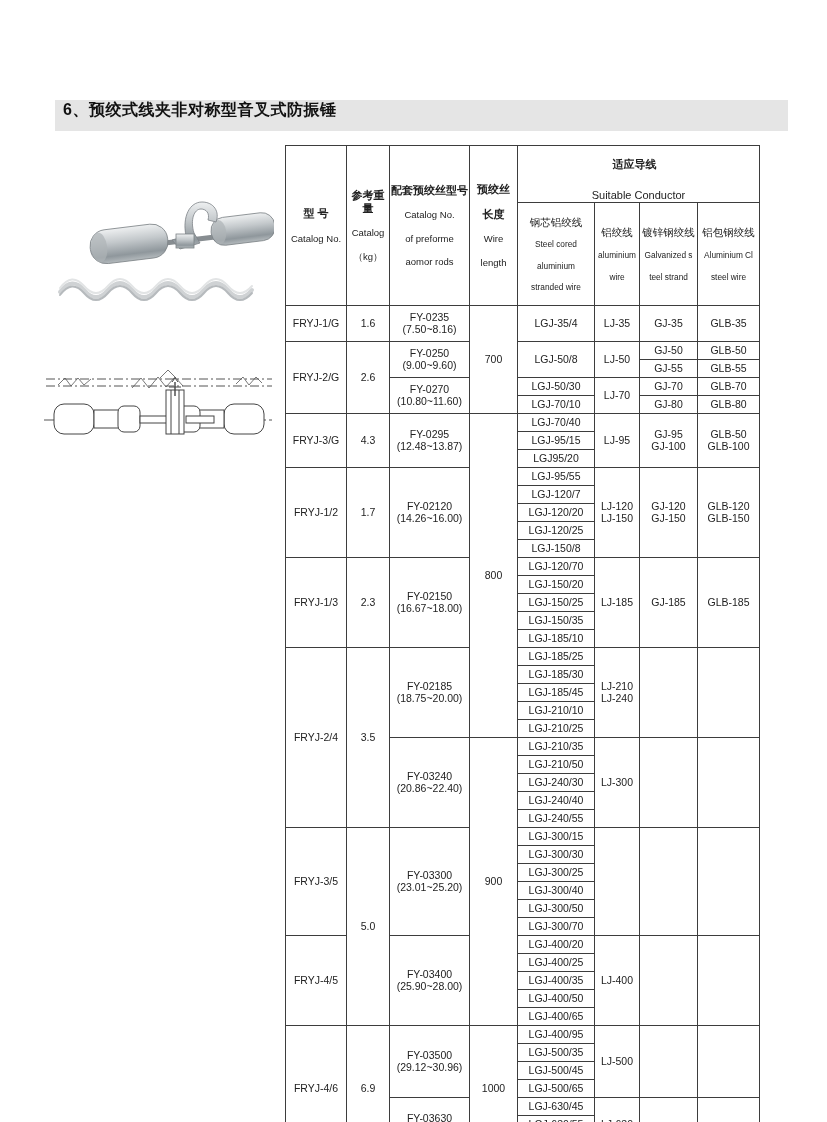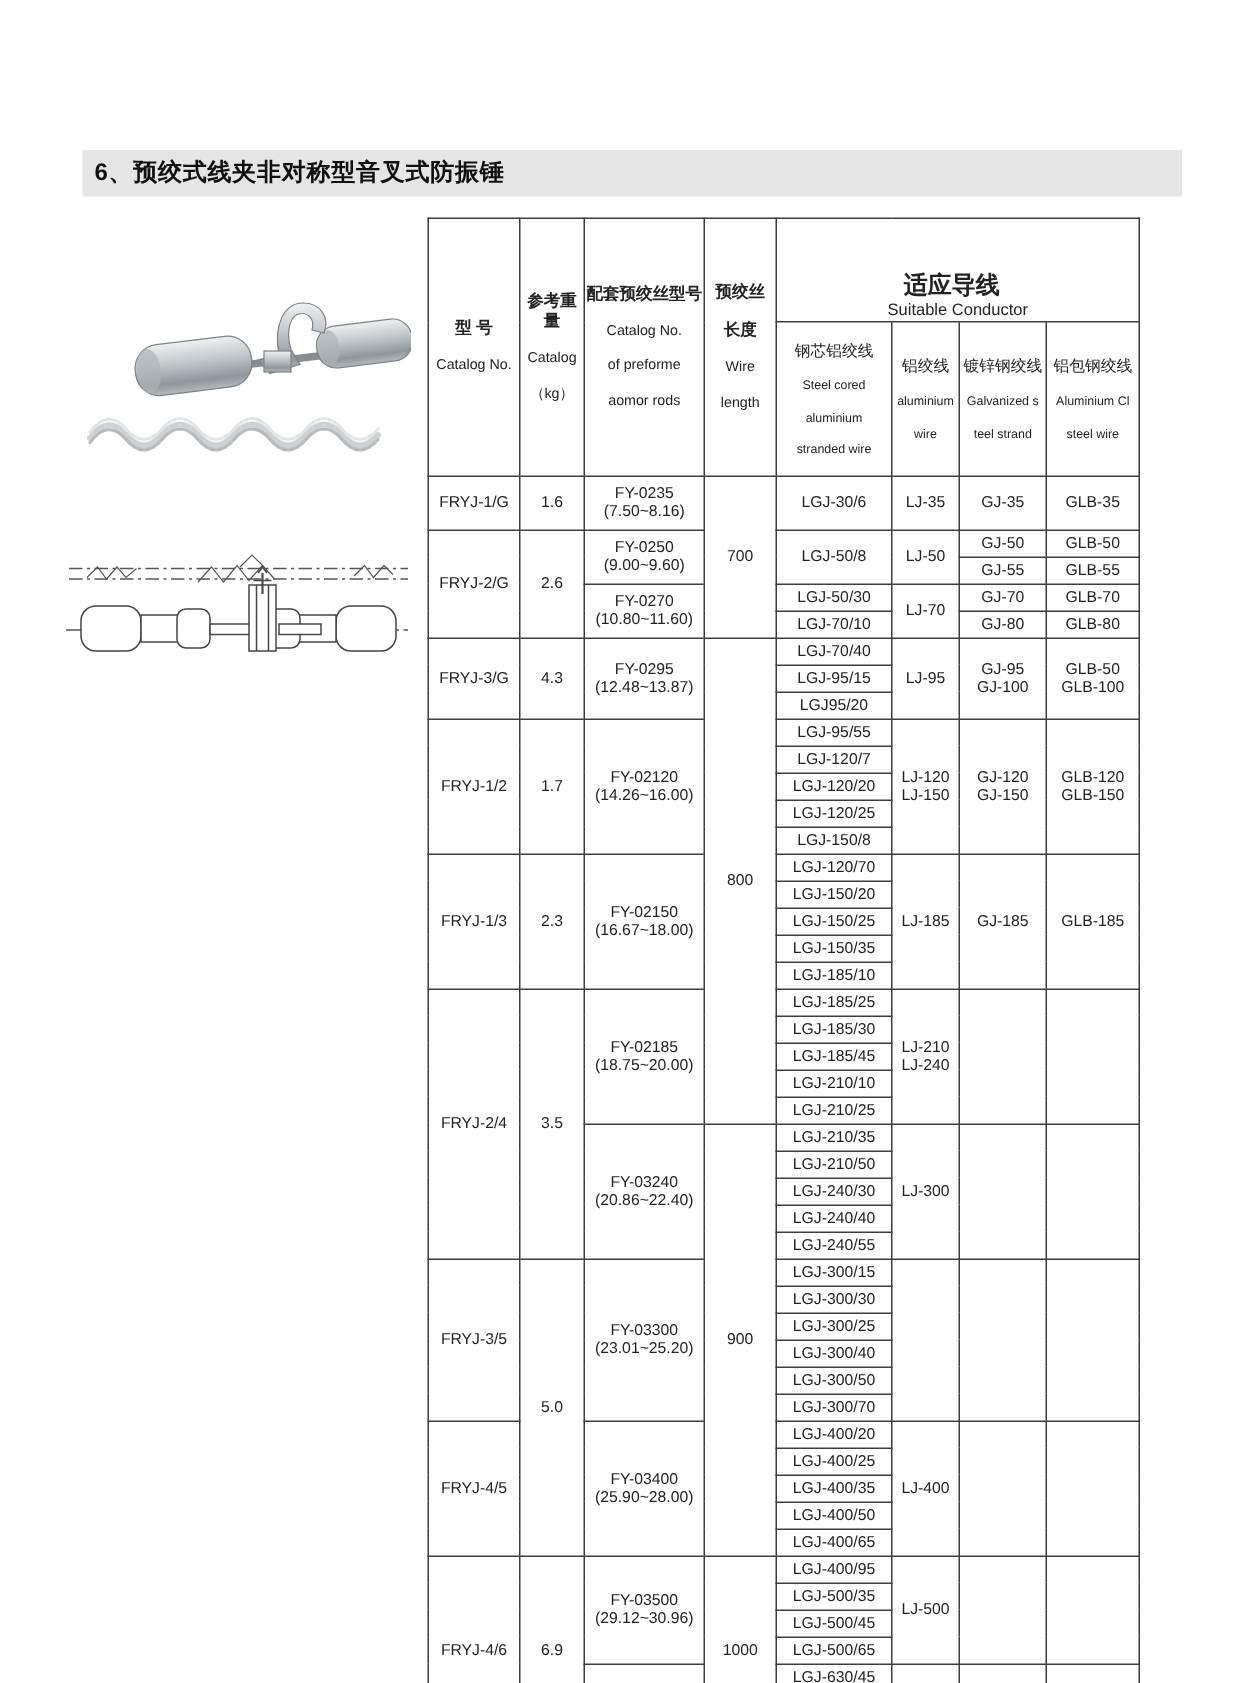--- a/index.html
+++ b/index.html
@@ -1,37 +1,37 @@
 <!DOCTYPE html>
 <html><head>
 <meta charset="utf-8">
 <style>
   html,body{margin:0;padding:0;background:#fff;}
   .page{position:relative;width:827px;height:1122px;background:#fff;
         font-family:"Liberation Sans",sans-serif;color:#222;overflow:hidden;}
   .title-bar{position:absolute;left:55px;top:100px;width:733px;height:31px;
-             background:#e5e5e5;display:flex;align-items:center;}
+             background:#e5e5e5;display:flex;align-items:flex-start;}
   .title-bar .t{font-size:16px;font-weight:bold;color:#111;padding-left:8px;letter-spacing:.5px;}
   .photo{position:absolute;left:52px;top:176px;}
   .drawing{position:absolute;left:40px;top:348px;}
   table.spec{position:absolute;left:285px;top:145px;width:474px;
              border-collapse:collapse;table-layout:fixed;border:1px solid #3d3d3d;}
   .spec th,.spec td{border:1px solid #3d3d3d;text-align:center;vertical-align:middle;
              padding:0;font-size:10.5px;line-height:1.18;white-space:pre-line;color:#222;overflow:hidden;}
   .spec thead tr.h1{height:37px;}
   .spec thead tr.h2{height:40px;}
   .spec tbody tr{height:18px;}
   .spec tbody tr.tall{height:36px;}
   .spec td.lt{border-top-color:#a3a3a3;}
   .zh{font-size:11px;font-weight:bold;}
   .en{font-size:9.5px;font-weight:normal;}
   .zh2{font-size:10.5px;font-weight:normal;}
   .en2{font-size:8.3px;font-weight:normal;line-height:1.1;}
-  .suitzh{font-size:16px;font-weight:bold;display:inline-block;margin-right:8px;margin-top:24px;}
-  .suiten{font-size:11px;font-weight:normal;display:inline-block;}
+  .suitzh{font-size:11px;font-weight:bold;display:inline-block;margin-right:8px;}
+  .suiten{font-size:11px;font-weight:normal;display:inline-block;margin-top:18px;}
 </style>
 </head>
 <body>
 
 <div class="page">
 
   <div class="title-bar">
     <span class="t">6、预绞式线夹非对称型音叉式防振锤</span>
   </div>
 
@@ -167,21 +167,21 @@
         </th>
       </tr>
     </thead>
     <tbody>
         <tr class="tall">
           <td>FRYJ-1/G</td>
           <td>1.6</td>
           <td>FY-0235
 (7.50~8.16)</td>
           <td rowspan="5">700</td>
-          <td>LGJ-30/6</td>
+          <td>LGJ-35/4</td>
           <td>LJ-35</td>
           <td>GJ-35</td>
           <td>GLB-35</td>
         </tr>
         <tr>
           <td rowspan="4">FRYJ-2/G</td>
           <td rowspan="4">2.6</td>
           <td rowspan="2">FY-0250
 (9.00~9.60)</td>
           <td rowspan="2">LGJ-50/8</td>

